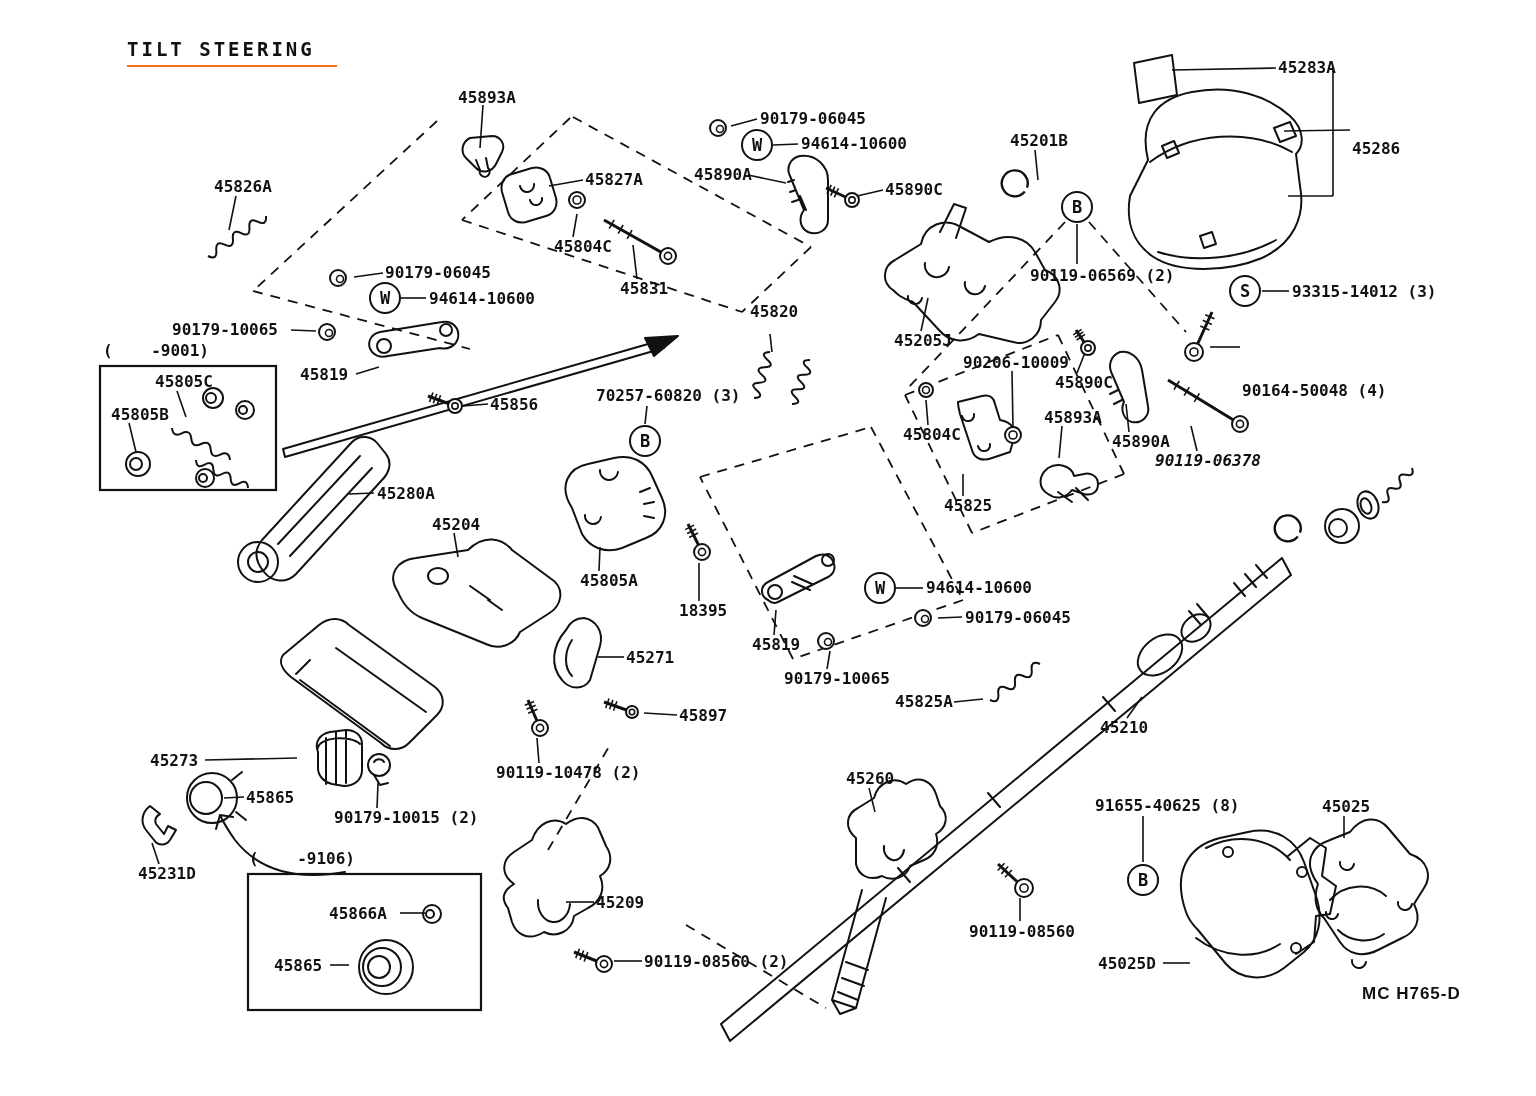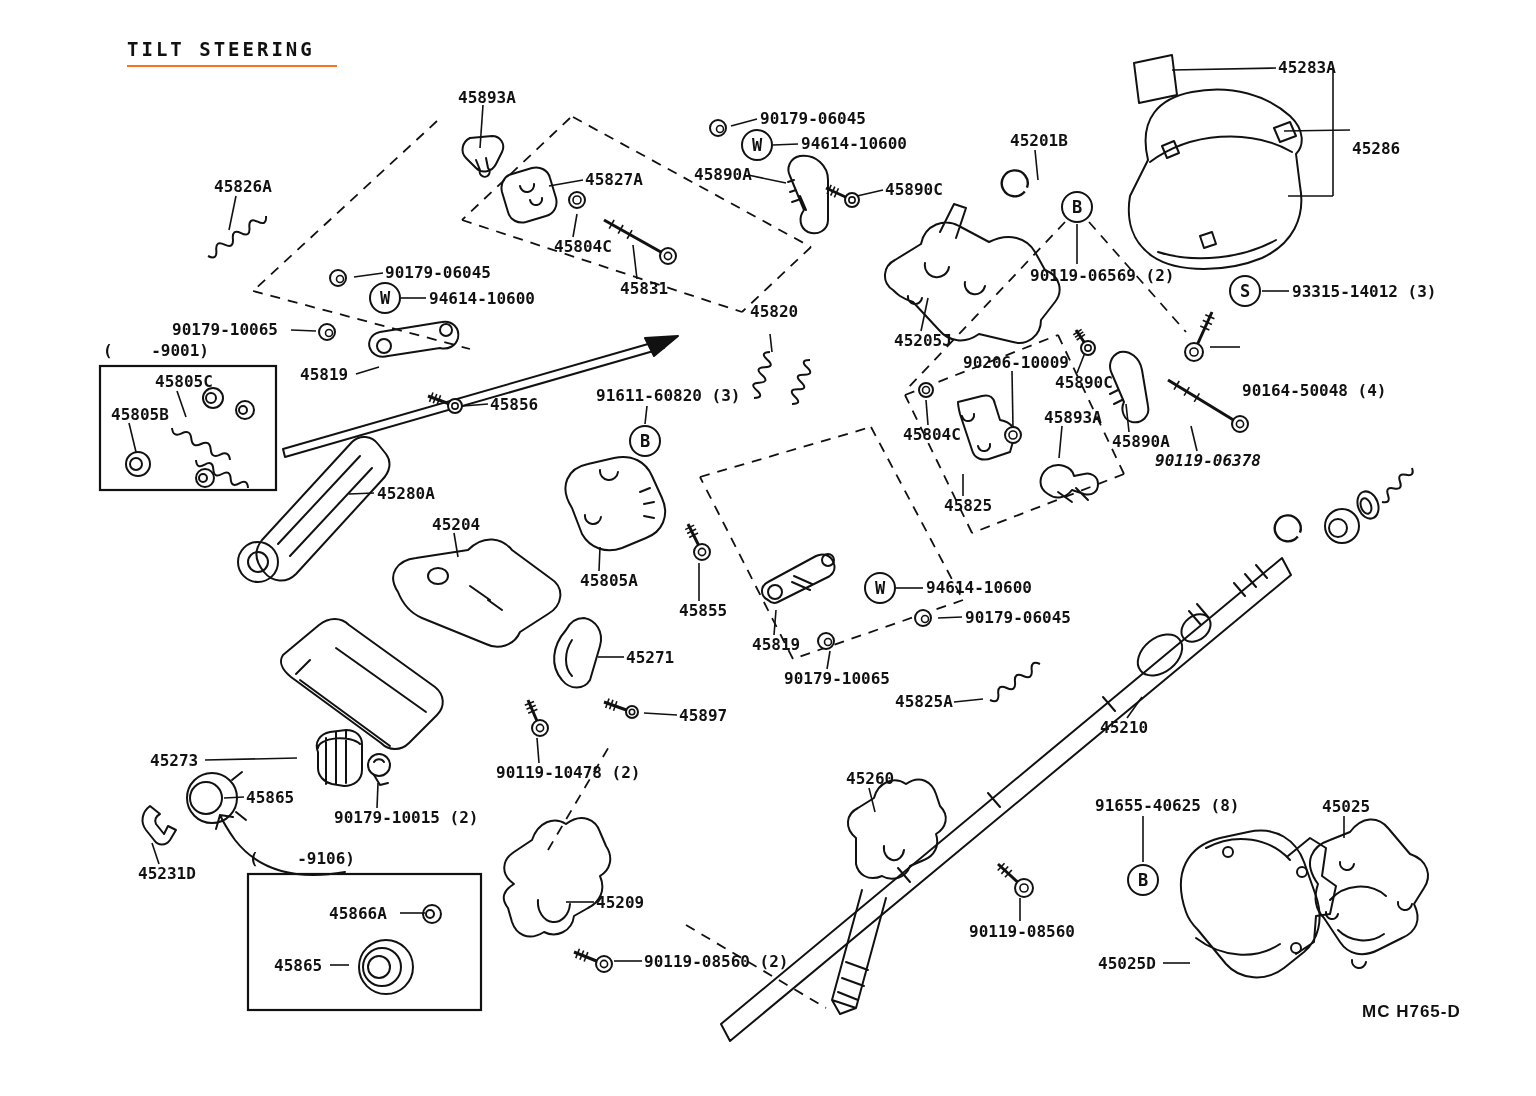--- a/index.html
+++ b/index.html
@@ -4,21 +4,21 @@
 <style>
   html,body{margin:0;padding:0;background:#fff;}
   #stage{position:relative;width:1536px;height:1096px;background:#ffffff;overflow:hidden;
          font-family:"DejaVu Sans Mono",monospace;color:#111;}
   #art{position:absolute;left:0;top:0;width:1536px;height:1096px;}
   .lbl{position:absolute;font:700 16px "DejaVu Sans Mono",monospace;white-space:pre;
        color:#111;line-height:15px;letter-spacing:0px;}
   #title{position:absolute;left:127px;top:38px;font:700 19px "DejaVu Sans Mono",monospace;
          letter-spacing:3px;border-bottom:2px solid #f97316;padding:0 22px 5px 0;}
   #diagcode{position:absolute;left:1362px;top:984px;font:700 17px "Liberation Sans",sans-serif;
-            letter-spacing:1px;margin-top:18px;}
+            letter-spacing:1px;}
 </style>
 </head>
 <body>
 
 <div id="stage">
   <svg id="art" viewBox="0 0 1536 1096">
     <g stroke="#111" stroke-width="2" fill="none" stroke-linecap="round" stroke-linejoin="round">
 
       <path d="M1148,160 C1138,118 1160,98 1192,92 C1232,84 1268,96 1290,116 C1305,130 1304,146 1296,154 L1300,186 C1306,218 1292,244 1262,258 C1228,272 1178,274 1152,256 C1132,242 1126,220 1130,196 Z M1150,162 C1190,132 1250,128 1292,152 M1158,252 C1196,264 1244,258 1276,240 M1274,128 l16,-6 6,14 -16,6 z M1162,146 l12,-5 5,12 -12,5 z M1200,236 l12,-4 4,12 -12,4 z"></path>
 
@@ -320,30 +320,30 @@
       <div class="lbl" style="left: 172px; top: 322px;">90179-10065</div>
       <div class="lbl" style="left: 103px; top: 343px; text-align: center;">(    -9001)</div>
       <div class="lbl" style="left: 155px; top: 374px;">45805C</div>
       <div class="lbl" style="left: 111px; top: 407px;">45805B</div>
       <div class="lbl" style="left: 300px; top: 367px;">45819</div>
       <div class="lbl" style="left: 750px; top: 304px;">45820</div>
       <div class="lbl" style="left: 894px; top: 333px;">45205J</div>
       <div class="lbl" style="left: 963px; top: 355px;">90206-10009</div>
       <div class="lbl" style="left: 1055px; top: 375px;">45890C</div>
       <div class="lbl" style="left: 490px; top: 397px;">45856</div>
-      <div class="lbl" style="left: 596px; top: 388px;">91611-60820 (3)</div>
+      <div class="lbl" style="left: 596px; top: 388px;">70257-60820 (3)</div>
       <div class="lbl" style="left: 1044px; top: 410px;">45893A</div>
       <div class="lbl" style="left: 1112px; top: 434px;">45890A</div>
       <div class="lbl" style="left: 1155px; top: 453px; font-style: italic;">90119-06378</div>
       <div class="lbl" style="left: 903px; top: 427px;">45804C</div>
       <div class="lbl" style="left: 944px; top: 498px;">45825</div>
       <div class="lbl" style="left: 432px; top: 517px; text-align: center;">45204</div>
       <div class="lbl" style="left: 377px; top: 486px;">45280A</div>
       <div class="lbl" style="left: 580px; top: 573px;">45805A</div>
-      <div class="lbl" style="left: 679px; top: 603px;">45855</div>
+      <div class="lbl" style="left: 679px; top: 603px;">18395</div>
       <div class="lbl" style="left: 926px; top: 580px;">94614-10600</div>
       <div class="lbl" style="left: 965px; top: 610px;">90179-06045</div>
       <div class="lbl" style="left: 752px; top: 637px;">45819</div>
       <div class="lbl" style="left: 784px; top: 671px;">90179-10065</div>
       <div class="lbl" style="left: 895px; top: 694px;">45825A</div>
       <div class="lbl" style="left: 626px; top: 650px;">45271</div>
       <div class="lbl" style="left: 679px; top: 708px;">45897</div>
       <div class="lbl" style="left: 496px; top: 765px;">90119-10478 (2)</div>
       <div class="lbl" style="left: 334px; top: 810px;">90179-10015 (2)</div>
       <div class="lbl" style="left: 150px; top: 753px;">45273</div>

